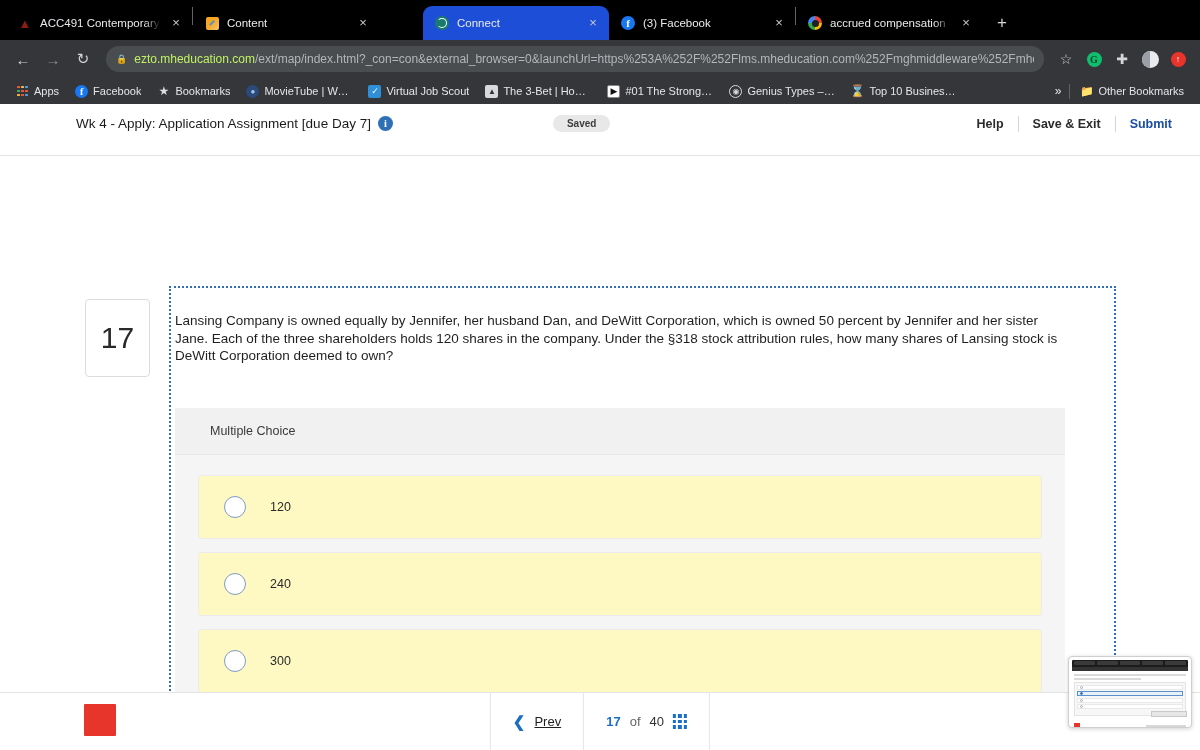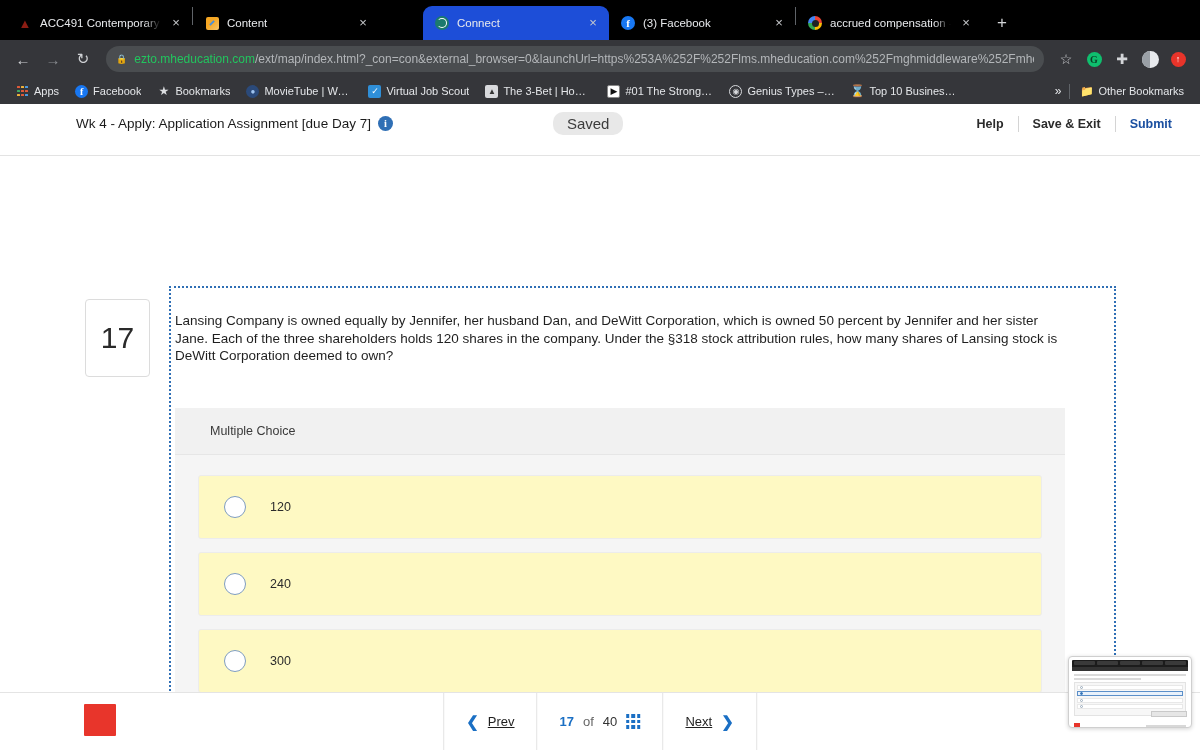--- a/index.html
+++ b/index.html
@@ -65,21 +65,21 @@
     display: flex; align-items: center; justify-content: center;
   }
   .navbtn.dim { color: #8a8d91; }
   .omnibox {
     flex: 1; height: 26px; background: #4a4d50; border-radius: 13px;
     display: flex; align-items: center; padding: 0 10px; gap: 7px;
     margin: 0 6px; overflow: hidden;
   }
   .lock { font-size: 9px; color: #c9cbce; }
   .url { font-size: 12px; white-space: nowrap; overflow: hidden; }
-  .url b { color: #22c55e; font-weight: normal; }
+  .url b { color: #bef264; font-weight: normal; }
   .url span { color: #b3b6b9; }
   .tb-icon { width: 24px; height: 24px; display:flex; align-items:center; justify-content:center; }
   .star { color: #c9cbce; font-size: 14px; }
   .ext-green { width:15px;height:15px;border-radius:50%;background:#0fbf6e;color:#0b3d26;font-size:10px;font-weight:bold;line-height:15px;text-align:center;font-family:"Liberation Serif",serif;}
   .ext-puzzle { color:#d3d5d8; font-size:14px; }
   .avatar-icn { width:17px;height:17px;border-radius:50%;background:#e8eaed;position:relative;overflow:hidden;}
   .avatar-icn:after{content:"";position:absolute;left:0;top:0;width:50%;height:100%;background:#9aa0a6;}
   .ext-red { width:15px;height:15px;border-radius:50%;background:#e8342a;color:#fff;font-size:9px;line-height:15px;text-align:center;}
 
   .bookmarks {
@@ -116,22 +116,22 @@
     height: 52px; border-bottom: 1px solid #e3e3e3;
     display: flex; align-items: center; padding: 0 14px 12px 76px;
   }
   .appbar-title { font-size: 13.5px; color: #1b1b1b; }
   .info-ic {
     width: 15px; height: 15px; border-radius: 50%; background: #2f6fb5;
     color: #fff; font-size: 10.5px; font-weight: bold; text-align: center;
     line-height: 15px; margin-left: 7px; font-family: "Liberation Serif", serif;
   }
   .saved-pill {
-    background: #e8e8e8; color: #3c3c3c; font-size: 15px;
-    border-radius: 10px; padding: 3px 14px; margin-left: 160px;
+    background: #e8e8e8; color: #3c3c3c; font-size: 10px;
+    border-radius: 10px; padding: 3px 14px; margin-left: 160px; font-weight: bold;
   }
   .appbar-right { margin-left: auto; display: flex; align-items: center; gap: 0; }
   .ab-link { font-size: 12.5px; font-weight: bold; color: #2b2b2b; padding: 0 14px; }
   .ab-link.blue { color: #1a4fa0; }
   .ab-div { width: 1px; height: 16px; background: #d4d4d4; }
 
   .qwrap { position: relative; padding: 0; }
 
   .dotted-region {
     position: absolute; left: 169px; top: 130px; width: 947px; height: 556px;
@@ -433,24 +433,20 @@
               <i></i>
               <i></i>
               <i></i>
               <i></i>
               <i></i>
               <i></i>
               <i></i>
               <i></i>
               <i></i>
             </span>
-        </div>
-        <div class="pg-cell">
-          <span class="pg-link">Next</span>
-          <span class="chev">❯</span>
         </div>
       </div>
     </div>
 
     <div class="minimap">
       <div class="mm-dots-v"></div>
 
       <div class="mm-chrome">
           <i></i>
           <i></i>

